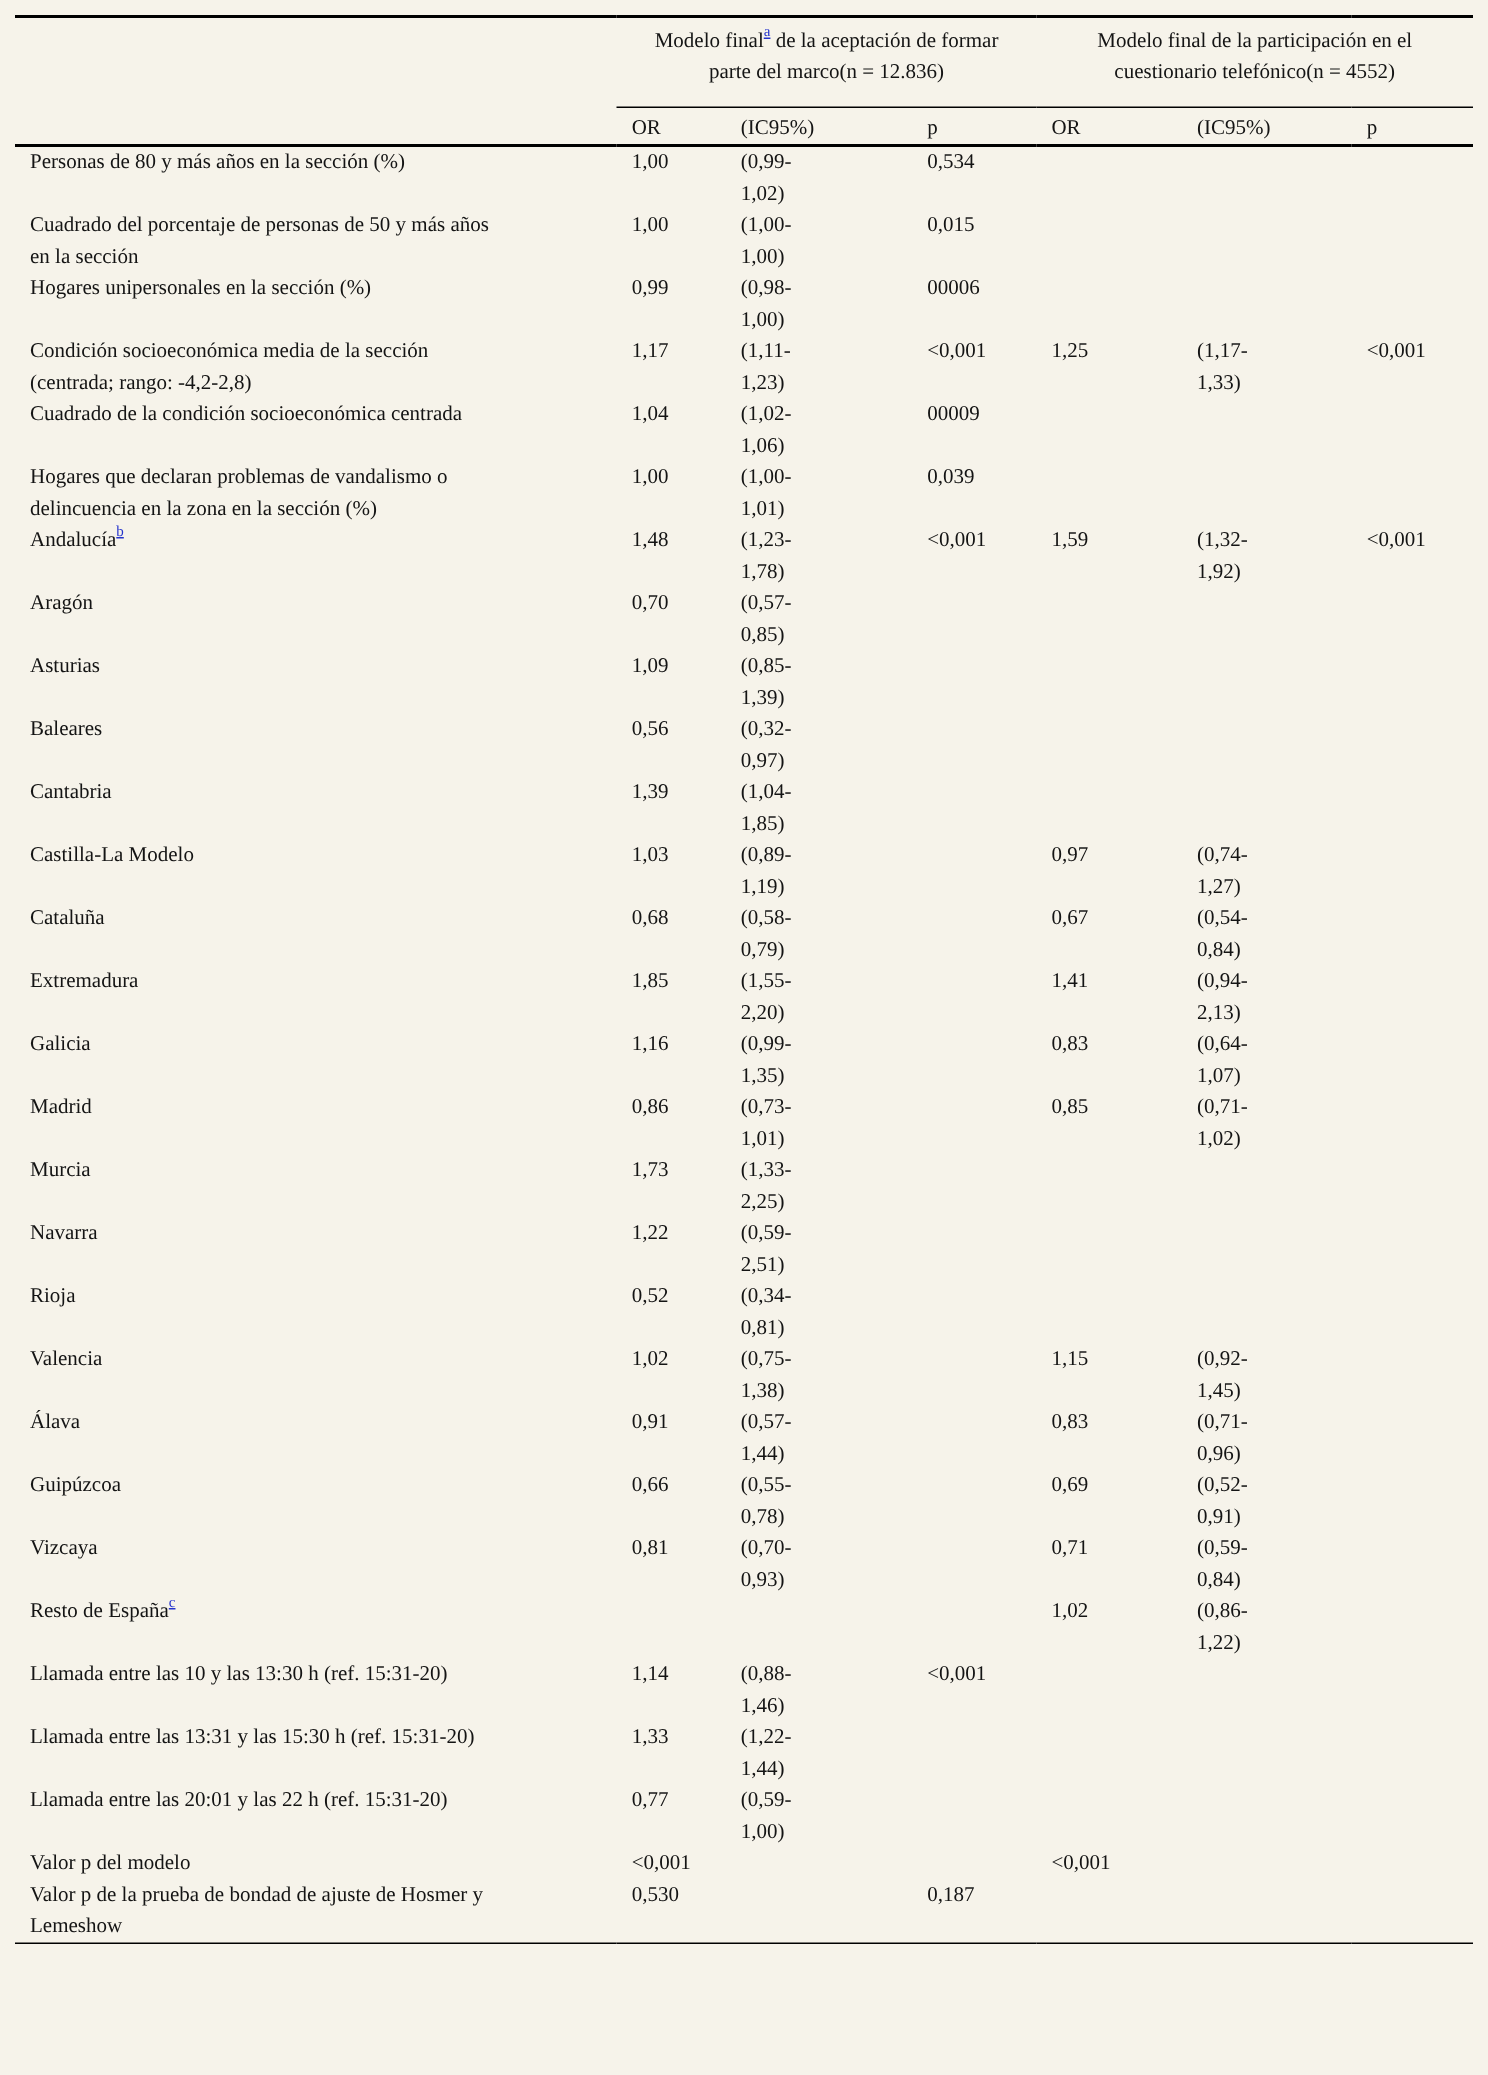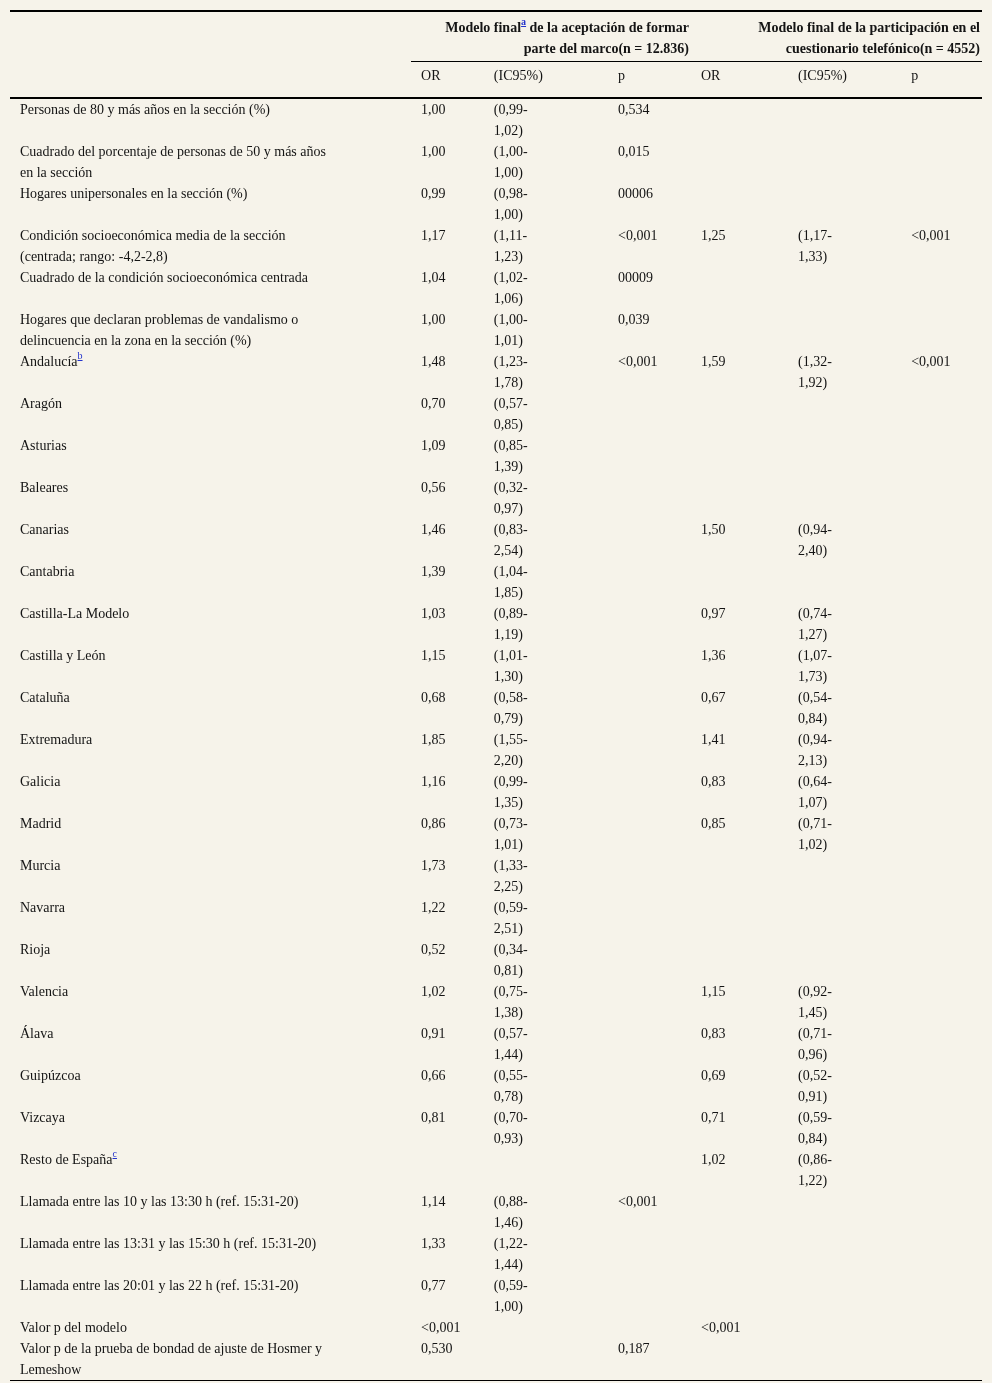--- a/index.html
+++ b/index.html
@@ -34,28 +34,27 @@
   td, th {
     font-size: 14px;
     line-height: 21px;
     font-weight: normal;
     vertical-align: top;
     text-align: left;
     padding: 0 0 0 10px;
     overflow: hidden;
   }
   thead .group-cell {
-    text-align: right;
-    padding: 5px 2px 2px 2px;
+    text-align: center;
+    padding: 5px 2px 12px 2px;
     border-bottom: 1.2px solid #000;
-    font-weight: bold;
   }
   thead .cols-row th {
     padding-top: 3px;
-    padding-bottom: 11px;
+    padding-bottom: 0;
     border-bottom: 2.5px solid #000;
   }
   .prewrap { white-space: pre-line; }
   td.label { white-space: pre-line; }
   td.ci    { white-space: pre-line; }
   sup.fn {
     color: #2433cc;
     text-decoration: underline;
     font-size: 10px;
     line-height: 0;
@@ -195,60 +194,38 @@
           <td class="label"><span>Baleares</span></td>
           <td class="or">0,56</td>
           <td class="ci">(0,32-
 0,97)</td>
           <td class="p"></td>
           <td class="or"></td>
           <td class="ci"></td>
           <td class="p"></td>
         </tr>
         <tr>
-          <td class="label"><span>Canarias</span></td>
-          <td class="or">1,46</td>
-          <td class="ci">(0,83-
-2,54)</td>
-          <td class="p"></td>
-          <td class="or">1,50</td>
-          <td class="ci">(0,94-
-2,40)</td>
-          <td class="p"></td>
-        </tr>
-        <tr>
           <td class="label"><span>Cantabria</span></td>
           <td class="or">1,39</td>
           <td class="ci">(1,04-
 1,85)</td>
           <td class="p"></td>
           <td class="or"></td>
           <td class="ci"></td>
           <td class="p"></td>
         </tr>
         <tr>
           <td class="label"><span>Castilla-La Modelo</span></td>
           <td class="or">1,03</td>
           <td class="ci">(0,89-
 1,19)</td>
           <td class="p"></td>
           <td class="or">0,97</td>
           <td class="ci">(0,74-
 1,27)</td>
-          <td class="p"></td>
-        </tr>
-        <tr>
-          <td class="label"><span>Castilla y León</span></td>
-          <td class="or">1,15</td>
-          <td class="ci">(1,01-
-1,30)</td>
-          <td class="p"></td>
-          <td class="or">1,36</td>
-          <td class="ci">(1,07-
-1,73)</td>
           <td class="p"></td>
         </tr>
         <tr>
           <td class="label"><span>Cataluña</span></td>
           <td class="or">0,68</td>
           <td class="ci">(0,58-
 0,79)</td>
           <td class="p"></td>
           <td class="or">0,67</td>
           <td class="ci">(0,54-

